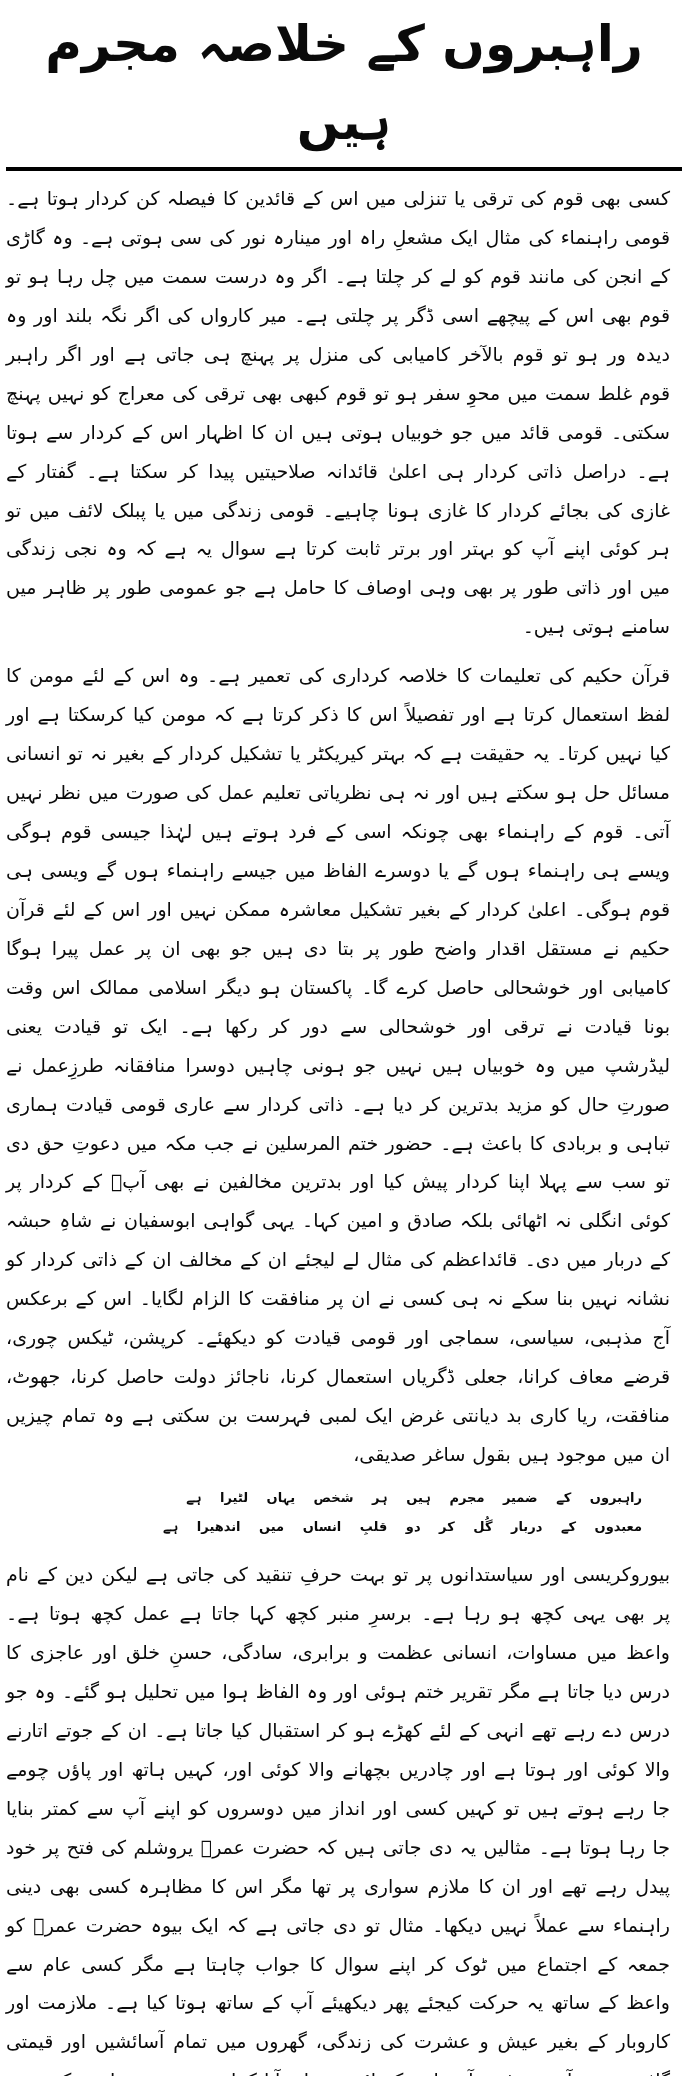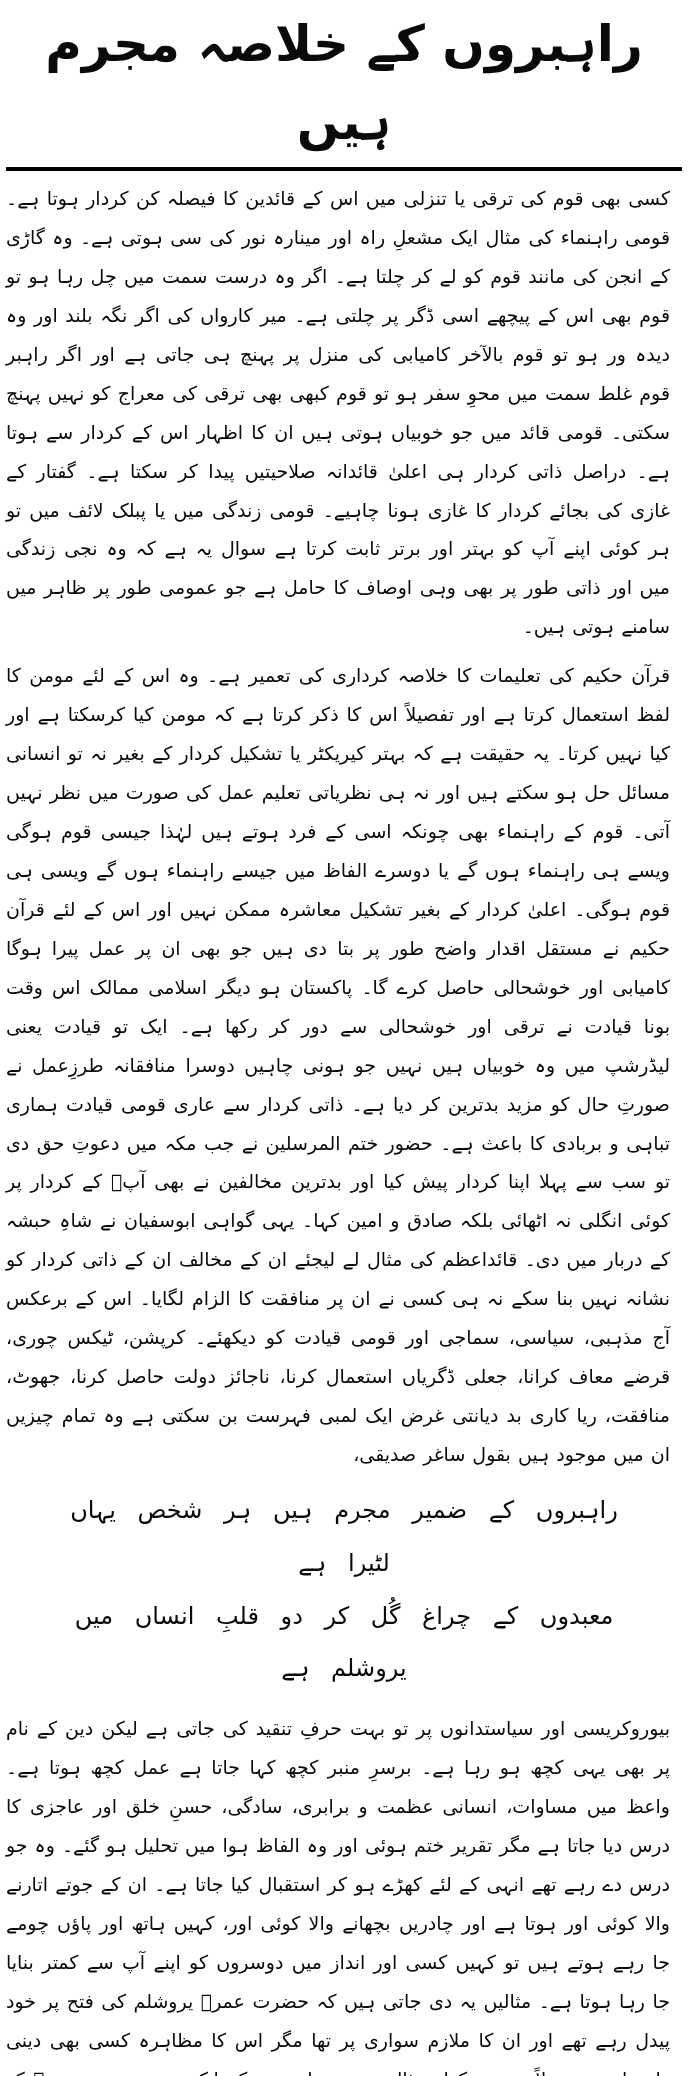--- a/index.html
+++ b/index.html
@@ -37,23 +37,23 @@
   .body-text {
     direction: rtl;
     text-align: justify;
     font-size: 19px;
     line-height: 2.05;
     margin: 0 12px 10px 0;
     word-spacing: 1px;
   }
   .couplet {
     direction: rtl;
-    text-align: center;
-    font-weight: normal;
-    font-size: 24px;
+    text-align: right;
+    font-weight: bold;
+    font-size: 13px;
     line-height: 2.2;
     margin: 6px 40px 14px 40px;
     word-spacing: 14px;
   }
   .couplet .line {
     display: block;
   }
 </style>
 </head>
 <body>
@@ -65,18 +65,18 @@
   </div>
 
   <hr class="title-rule">
 
   <p class="body-text">کسی بھی قوم کی ترقی یا تنزلی میں اس کے قائدین کا فیصلہ کن کردار ہوتا ہے۔ قومی راہنماء کی مثال ایک مشعلِ راہ اور مینارہ نور کی سی ہوتی ہے۔ وہ گاڑی کے انجن کی مانند قوم کو لے کر چلتا ہے۔ اگر وہ درست سمت میں چل رہا ہو تو قوم بھی اس کے پیچھے اسی ڈگر پر چلتی ہے۔ میر کارواں کی اگر نگہ بلند اور وہ دیدہ ور ہو تو قوم بالآخر کامیابی کی منزل پر پہنچ ہی جاتی ہے اور اگر راہبر قوم غلط سمت میں محوِ سفر ہو تو قوم کبھی بھی ترقی کی معراج کو نہیں پہنچ سکتی۔ قومی قائد میں جو خوبیاں ہوتی ہیں ان کا اظہار اس کے کردار سے ہوتا ہے۔ دراصل ذاتی کردار ہی اعلیٰ قائدانہ صلاحیتیں پیدا کر سکتا ہے۔ گفتار کے غازی کی بجائے کردار کا غازی ہونا چاہیے۔ قومی زندگی میں یا پبلک لائف میں تو ہر کوئی اپنے آپ کو بہتر اور برتر ثابت کرتا ہے سوال یہ ہے کہ وہ نجی زندگی میں اور ذاتی طور پر بھی وہی اوصاف کا حامل ہے جو عمومی طور پر ظاہر میں سامنے ہوتی ہیں۔</p>
 
   <p class="body-text">قرآن حکیم کی تعلیمات کا خلاصہ کرداری کی تعمیر ہے۔ وہ اس کے لئے مومن کا لفظ استعمال کرتا ہے اور تفصیلاً اس کا ذکر کرتا ہے کہ مومن کیا کرسکتا ہے اور کیا نہیں کرتا۔ یہ حقیقت ہے کہ بہتر کیریکٹر یا تشکیل کردار کے بغیر نہ تو انسانی مسائل حل ہو سکتے ہیں اور نہ ہی نظریاتی تعلیم عمل کی صورت میں نظر نہیں آتی۔ قوم کے راہنماء بھی چونکہ اسی کے فرد ہوتے ہیں لہٰذا جیسی قوم ہوگی ویسے ہی راہنماء ہوں گے یا دوسرے الفاظ میں جیسے راہنماء ہوں گے ویسی ہی قوم ہوگی۔ اعلیٰ کردار کے بغیر تشکیل معاشرہ ممکن نہیں اور اس کے لئے قرآن حکیم نے مستقل اقدار واضح طور پر بتا دی ہیں جو بھی ان پر عمل پیرا ہوگا کامیابی اور خوشحالی حاصل کرے گا۔ پاکستان ہو دیگر اسلامی ممالک اس وقت بونا قیادت نے ترقی اور خوشحالی سے دور کر رکھا ہے۔ ایک تو قیادت یعنی لیڈرشپ میں وہ خوبیاں ہیں نہیں جو ہونی چاہیں دوسرا منافقانہ طرزِعمل نے صورتِ حال کو مزید بدترین کر دیا ہے۔ ذاتی کردار سے عاری قومی قیادت ہماری تباہی و بربادی کا باعث ہے۔ حضور ختم المرسلین نے جب مکہ میں دعوتِ حق دی تو سب سے پہلا اپنا کردار پیش کیا اور بدترین مخالفین نے بھی آپؐ کے کردار پر کوئی انگلی نہ اٹھائی بلکہ صادق و امین کہا۔ یہی گواہی ابوسفیان نے شاہِ حبشہ کے دربار میں دی۔ قائداعظم کی مثال لے لیجئے ان کے مخالف ان کے ذاتی کردار کو نشانہ نہیں بنا سکے نہ ہی کسی نے ان پر منافقت کا الزام لگایا۔ اس کے برعکس آج مذہبی، سیاسی، سماجی اور قومی قیادت کو دیکھئے۔ کرپشن، ٹیکس چوری، قرضے معاف کرانا، جعلی ڈگریاں استعمال کرنا، ناجائز دولت حاصل کرنا، جھوٹ، منافقت، ریا کاری بد دیانتی غرض ایک لمبی فہرست بن سکتی ہے وہ تمام چیزیں ان میں موجود ہیں بقول ساغر صدیقی،</p>
 
   <div class="couplet">
     <span class="line">راہبروں کے ضمیر مجرم ہیں ہر شخص یہاں لٹیرا ہے</span>
-    <span class="line">معبدوں کے چراغ گُل کر دو قلبِ انساں میں یروشلم ہے</span>
+    <span class="line">معبدوں کے دربار گُل کر دو قلبِ انساں میں اندھیرا ہے</span>
   </div>
 
   <p class="body-text">بیوروکریسی اور سیاستدانوں پر تو بہت حرفِ تنقید کی جاتی ہے لیکن دین کے نام پر بھی یہی کچھ ہو رہا ہے۔ برسرِ منبر کچھ کہا جاتا ہے عمل کچھ ہوتا ہے۔ واعظ میں مساوات، انسانی عظمت و برابری، سادگی، حسنِ خلق اور عاجزی کا درس دیا جاتا ہے مگر تقریر ختم ہوئی اور وہ الفاظ ہوا میں تحلیل ہو گئے۔ وہ جو درس دے رہے تھے انہی کے لئے کھڑے ہو کر استقبال کیا جاتا ہے۔ ان کے جوتے اتارنے والا کوئی اور ہوتا ہے اور چادریں بچھانے والا کوئی اور، کہیں ہاتھ اور پاؤں چومے جا رہے ہوتے ہیں تو کہیں کسی اور انداز میں دوسروں کو اپنے آپ سے کمتر بنایا جا رہا ہوتا ہے۔ مثالیں یہ دی جاتی ہیں کہ حضرت عمرؓ یروشلم کی فتح پر خود پیدل رہے تھے اور ان کا ملازم سواری پر تھا مگر اس کا مظاہرہ کسی بھی دینی راہنماء سے عملاً نہیں دیکھا۔ مثال تو دی جاتی ہے کہ ایک بیوہ حضرت عمرؓ کو جمعہ کے اجتماع میں ٹوک کر اپنے سوال کا جواب چاہتا ہے مگر کسی عام سے واعظ کے ساتھ یہ حرکت کیجئے پھر دیکھیئے آپ کے ساتھ ہوتا کیا ہے۔ ملازمت اور کاروبار کے بغیر عیش و عشرت کی زندگی، گھروں میں تمام آسائشیں اور قیمتی گاڑیوں میں آمد و رفت، آخر اس کے لئے سرمایہ آتا کہاں سے ہے۔ دنیا بھر کے دورے بلکہ بزنس کلاس میں سفر، کیا قرآن حکیم نے انہیں کہا کہ کچھ لوگ مذہب کی آڑ میں لوگوں کا مال ناجائز کھاتے ہیں۔ علامہ اقبال نے شاید اسی لئے مضطرب ہو کر کہا تھا؛</p>
 
 </div>
 
 </body></html>

